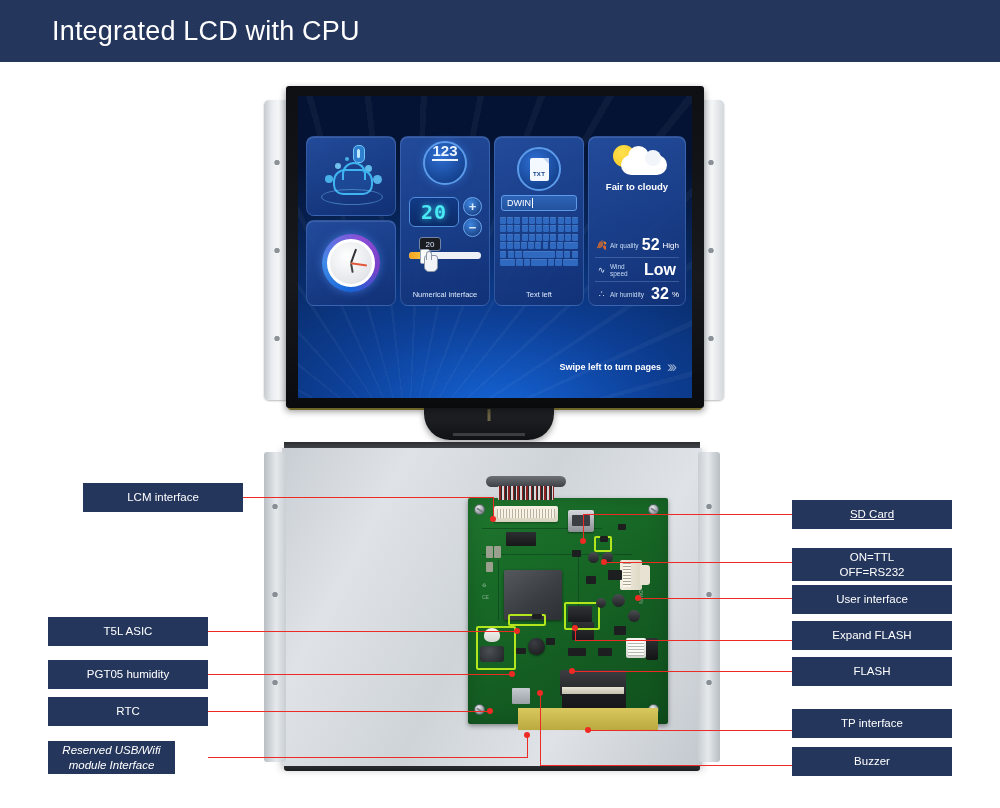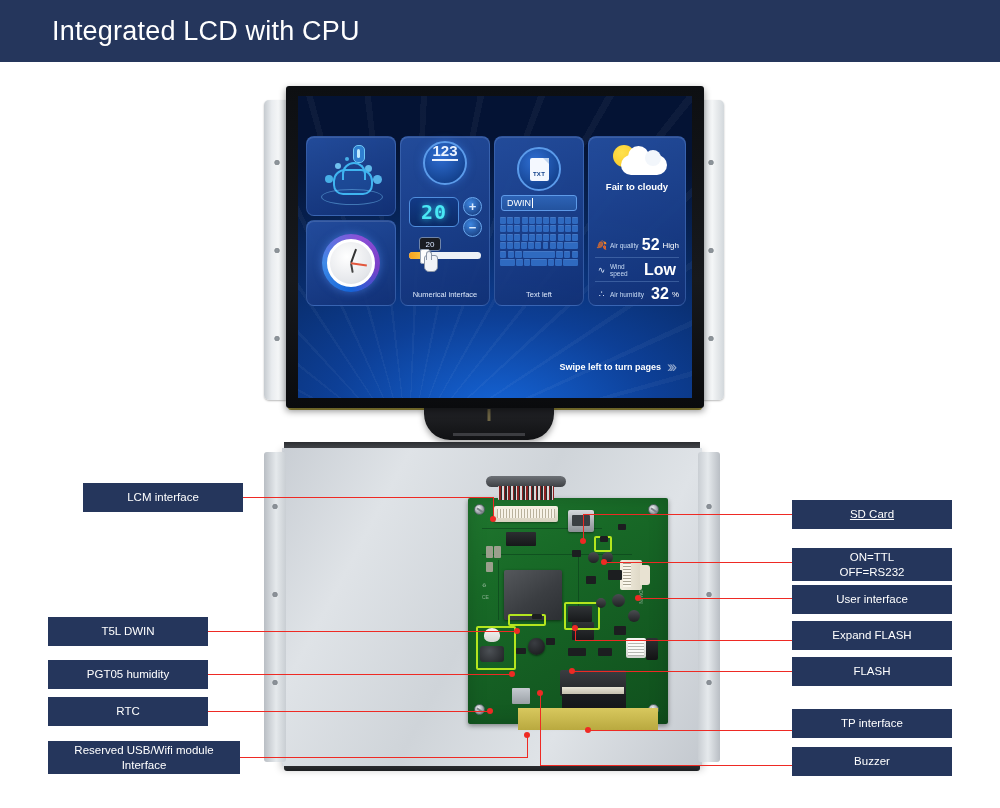--- a/index.html
+++ b/index.html
@@ -779,24 +779,24 @@
 <div class="dot" style="left:569px;top:668px;"></div>
 
 <div class="lead" style="left:588px;top:730px;width:204px;"></div>
 <div class="dot" style="left:585px;top:727px;"></div>
 
 <div class="lead" style="left:540px;top:765px;width:252px;"></div>
 <div class="lead-v" style="left:540px;top:693px;height:73px;"></div>
 <div class="dot" style="left:537px;top:690px;"></div>
 
 <div class="label" style="left:48px;top:483px;width:160px;height:29px;margin-left:35px;">LCM interface</div>
-<div class="label" style="left:48px;top:617px;width:160px;height:29px;">T5L DWIN</div>
+<div class="label" style="left:48px;top:617px;width:160px;height:29px;">T5L ASIC</div>
 <div class="label" style="left:48px;top:660px;width:160px;height:29px;">PGT05 humidity</div>
 <div class="label" style="left:48px;top:697px;width:160px;height:29px;">RTC</div>
-<div class="label" style="left:48px;top:741px;width:192px;height:33px;">Reserved USB/Wifi module Interface</div>
+<div class="label" style="left:48px;top:741px;width:127px;height:33px;font-style:italic;">Reserved USB/Wifi module Interface</div>
 
 <div class="label" style="left:792px;top:500px;width:160px;height:29px;text-decoration:underline;">SD Card</div>
 <div class="label" style="left:792px;top:548px;width:160px;height:33px;white-space:pre-line;">ON=TTL
 OFF=RS232</div>
 <div class="label" style="left:792px;top:585px;width:160px;height:29px;">User interface</div>
 <div class="label" style="left:792px;top:621px;width:160px;height:29px;">Expand FLASH</div>
 <div class="label" style="left:792px;top:657px;width:160px;height:29px;">FLASH</div>
 <div class="label" style="left:792px;top:709px;width:160px;height:29px;">TP interface</div>
 <div class="label" style="left:792px;top:747px;width:160px;height:29px;">Buzzer</div>
 

